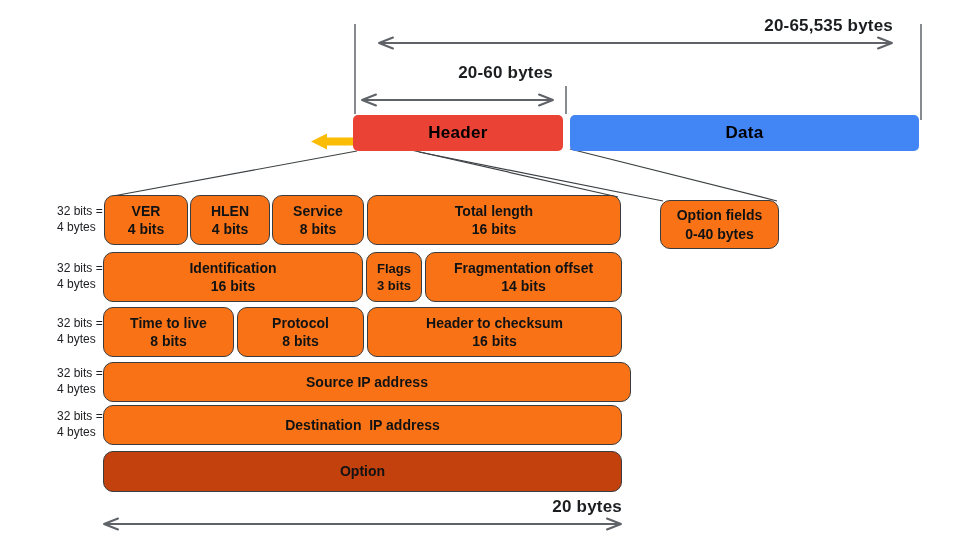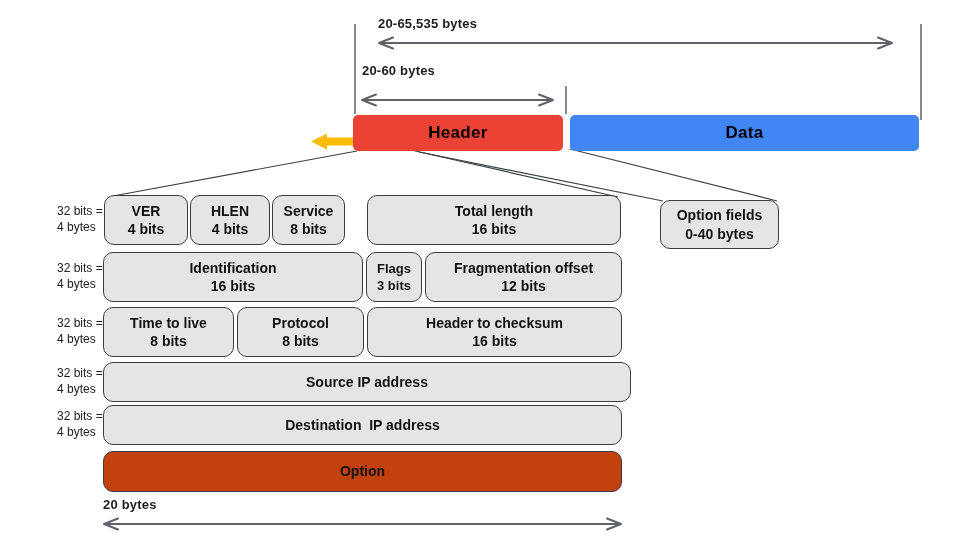--- a/index.html
+++ b/index.html
@@ -14,23 +14,23 @@
   }
   #lines-layer {
     position: absolute;
     left: 0; top: 0;
     width: 960px; height: 540px;
     z-index: 1;
   }
   .dim-label {
     position: absolute;
     z-index: 2;
-    text-align: left;
+    text-align: right;
     font-weight: 700;
-    font-size: 13px;
+    font-size: 17px;
     color: #1b1d1f;
     letter-spacing: 0.2px;
   }
   .pkt-box {
     position: absolute;
     z-index: 2;
     box-sizing: border-box;
     border-radius: 5px;
     display: flex;
     align-items: center;
@@ -39,38 +39,38 @@
     font-weight: 700;
     font-size: 17px;
     letter-spacing: 0.3px;
   }
   #header-box { left: 353px; top: 115px; width: 210px; height: 36px; background: #EA4335; }
   #data-box   { left: 570px; top: 115px; width: 349px; height: 36px; background: #4285F4; }
   .fbox {
     position: absolute;
     z-index: 2;
     box-sizing: border-box;
-    background: #e5e5e5;
+    background: #f97316;
     border: 1.6px solid #3a3d40;
     border-radius: 10px;
     display: flex;
     align-items: center;
     justify-content: center;
     text-align: center;
     font-weight: 700;
     font-size: 14px;
     line-height: 1.32;
     color: #111214;
     white-space: pre-wrap;
   }
   .fbox.small { font-size: 13px; }
   
   #f-ver      { left: 104px; top: 195px; width: 84px;  height: 50px; }
   #f-hlen     { left: 190px; top: 195px; width: 80px;  height: 50px; }
-  #f-service  { left: 272px; top: 195px; width: 73px;  height: 50px; }
+  #f-service  { left: 272px; top: 195px; width: 92px;  height: 50px; }
   #f-total    { left: 367px; top: 195px; width: 254px; height: 50px; }
   #f-optfields{ left: 660px; top: 200px; width: 119px; height: 49px; }
   
   #f-ident    { left: 103px; top: 252px; width: 260px; height: 50px; }
   #f-flags    { left: 366px; top: 252px; width: 56px;  height: 50px; }
   #f-frag     { left: 425px; top: 252px; width: 197px; height: 50px; }
   
   #f-ttl      { left: 103px; top: 307px; width: 131px; height: 50px; }
   #f-proto    { left: 237px; top: 307px; width: 127px; height: 50px; }
   #f-hcs      { left: 367px; top: 307px; width: 255px; height: 50px; }
@@ -166,21 +166,21 @@
   <div class="fbox" id="f-total">Total length
 16 bits</div>
   <div class="fbox" id="f-optfields">Option fields
 0-40 bytes</div>
 
   <div class="fbox" id="f-ident">Identification
 16 bits</div>
   <div class="fbox small" id="f-flags">Flags
 3 bits</div>
   <div class="fbox" id="f-frag">Fragmentation offset
-12 bits</div>
+14 bits</div>
 
   <div class="fbox" id="f-ttl">Time to live
 8 bits</div>
   <div class="fbox" id="f-proto">Protocol
 8 bits</div>
   <div class="fbox" id="f-hcs">Header to checksum
 16 bits</div>
 
   <div class="fbox" id="f-src">Source IP address</div>
   <div class="fbox" id="f-dst">Destination  IP address</div>

